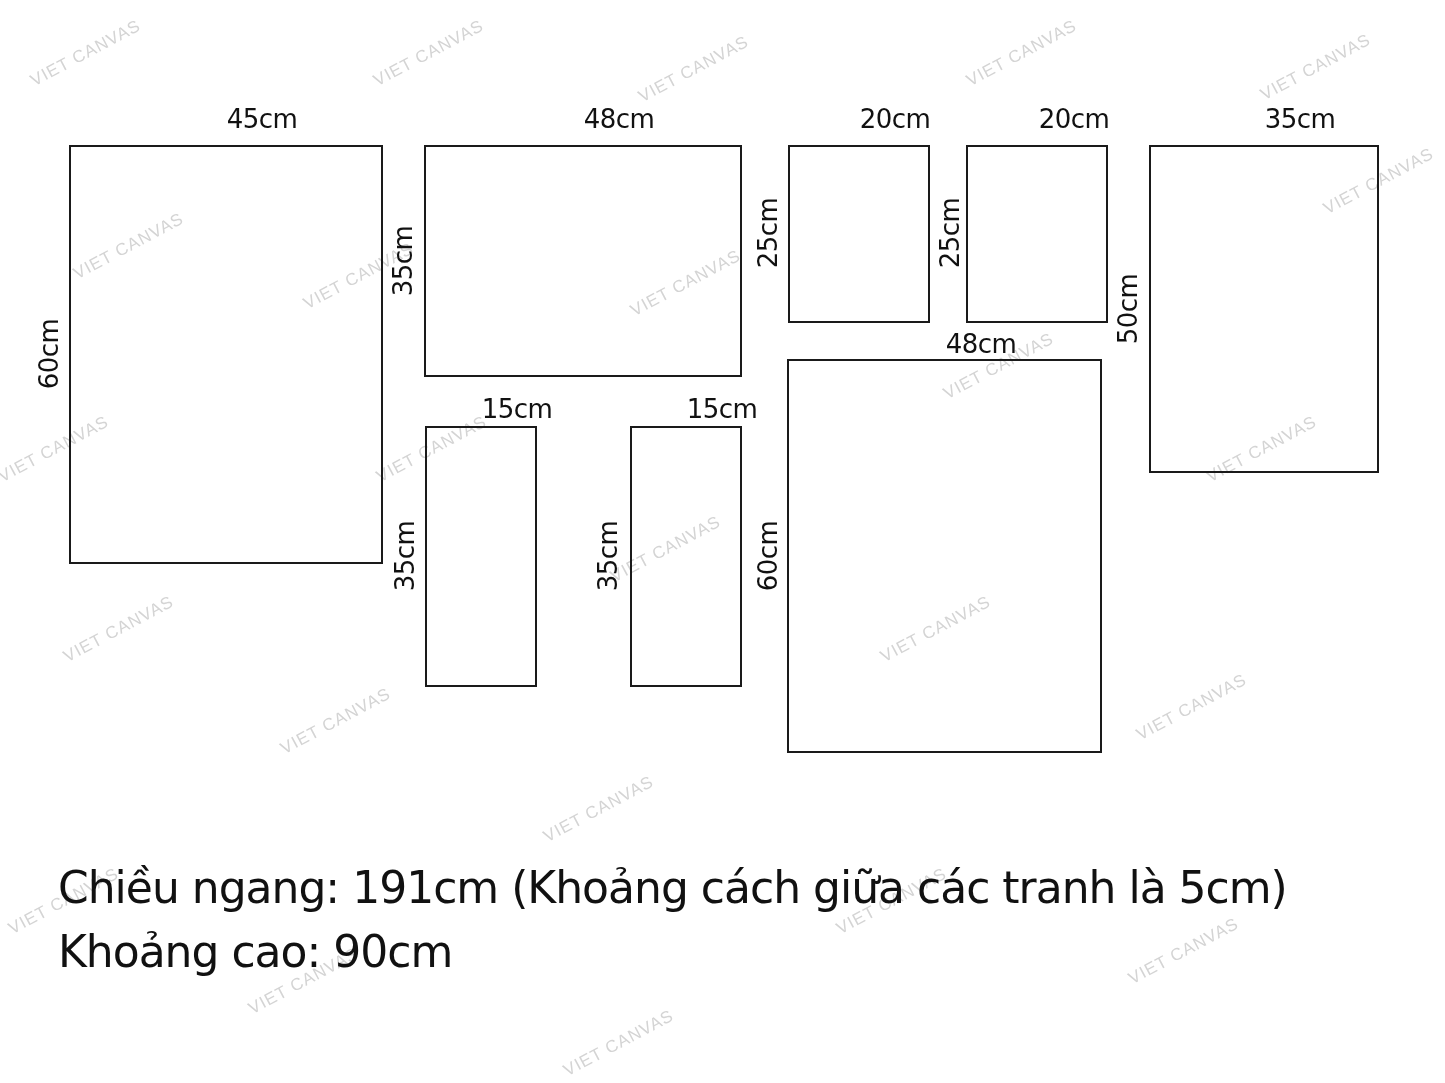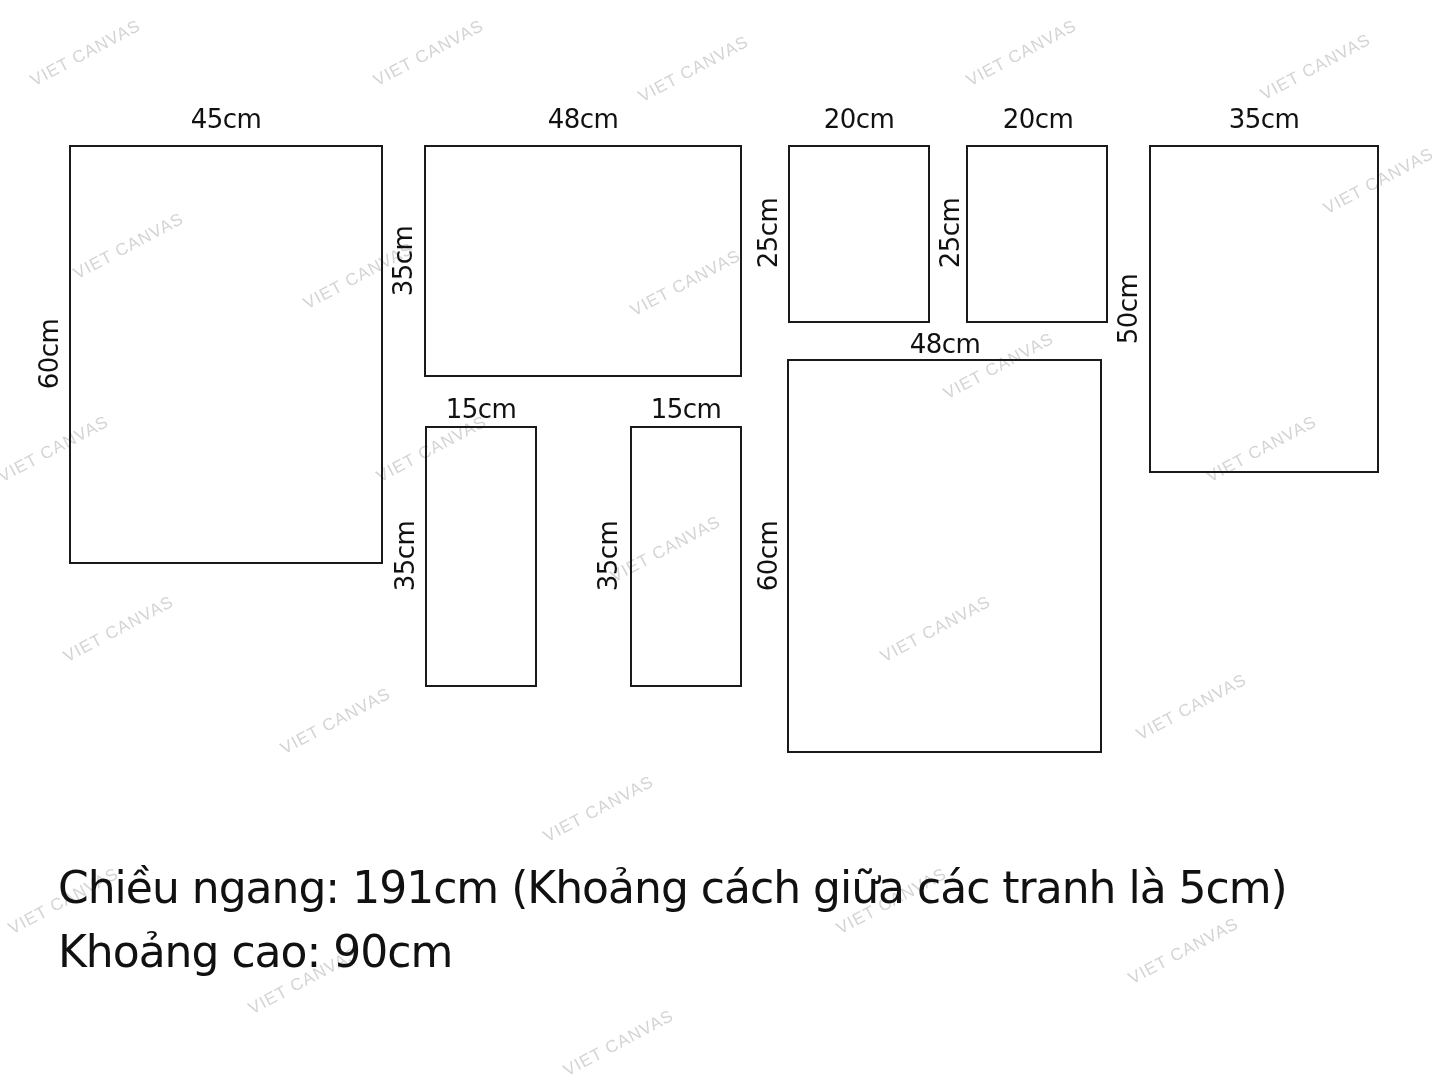--- a/index.html
+++ b/index.html
@@ -1,20 +1,20 @@
 <!DOCTYPE html>
 <html><head>
 <meta charset="utf-8">
 <style>
   html, body { margin:0; padding:0; background:#ffffff; }
   body { width:1445px; height:1083px; position:relative; overflow:hidden;
          font-family:"DejaVu Sans", "Liberation Sans", sans-serif; color:#111; }
   .panel { position:absolute; border:2px solid #1a1a1a; box-sizing:border-box; background:transparent; }
   .lbl { position:absolute; font-size:26px; line-height:1; color:#111; white-space:nowrap; letter-spacing:-0.5px; }
-  .lbl.w { transform:translateX(-50%); }
+  .lbl.w { transform:translateX(-50%);margin-left:36px; }
   .lbl.h { transform-origin:center center; transform:translate(-50%,-50%) rotate(-90deg); }
   .wm { position:absolute; font-family:"Liberation Sans", sans-serif; font-size:17px; color:#d4d4d4;
         transform:rotate(-28deg); transform-origin:left center; white-space:nowrap; letter-spacing:1px; pointer-events:none; }
   .summary { position:absolute; left:58px; font-size:44px; line-height:1; color:#111; white-space:nowrap; letter-spacing:-1px; }
 </style>
 </head>
 <body>
 
 <div class="wm" style="left:32px;top:72px;">VIET CANVAS</div>
 <div class="wm" style="left:375px;top:72px;">VIET CANVAS</div>

